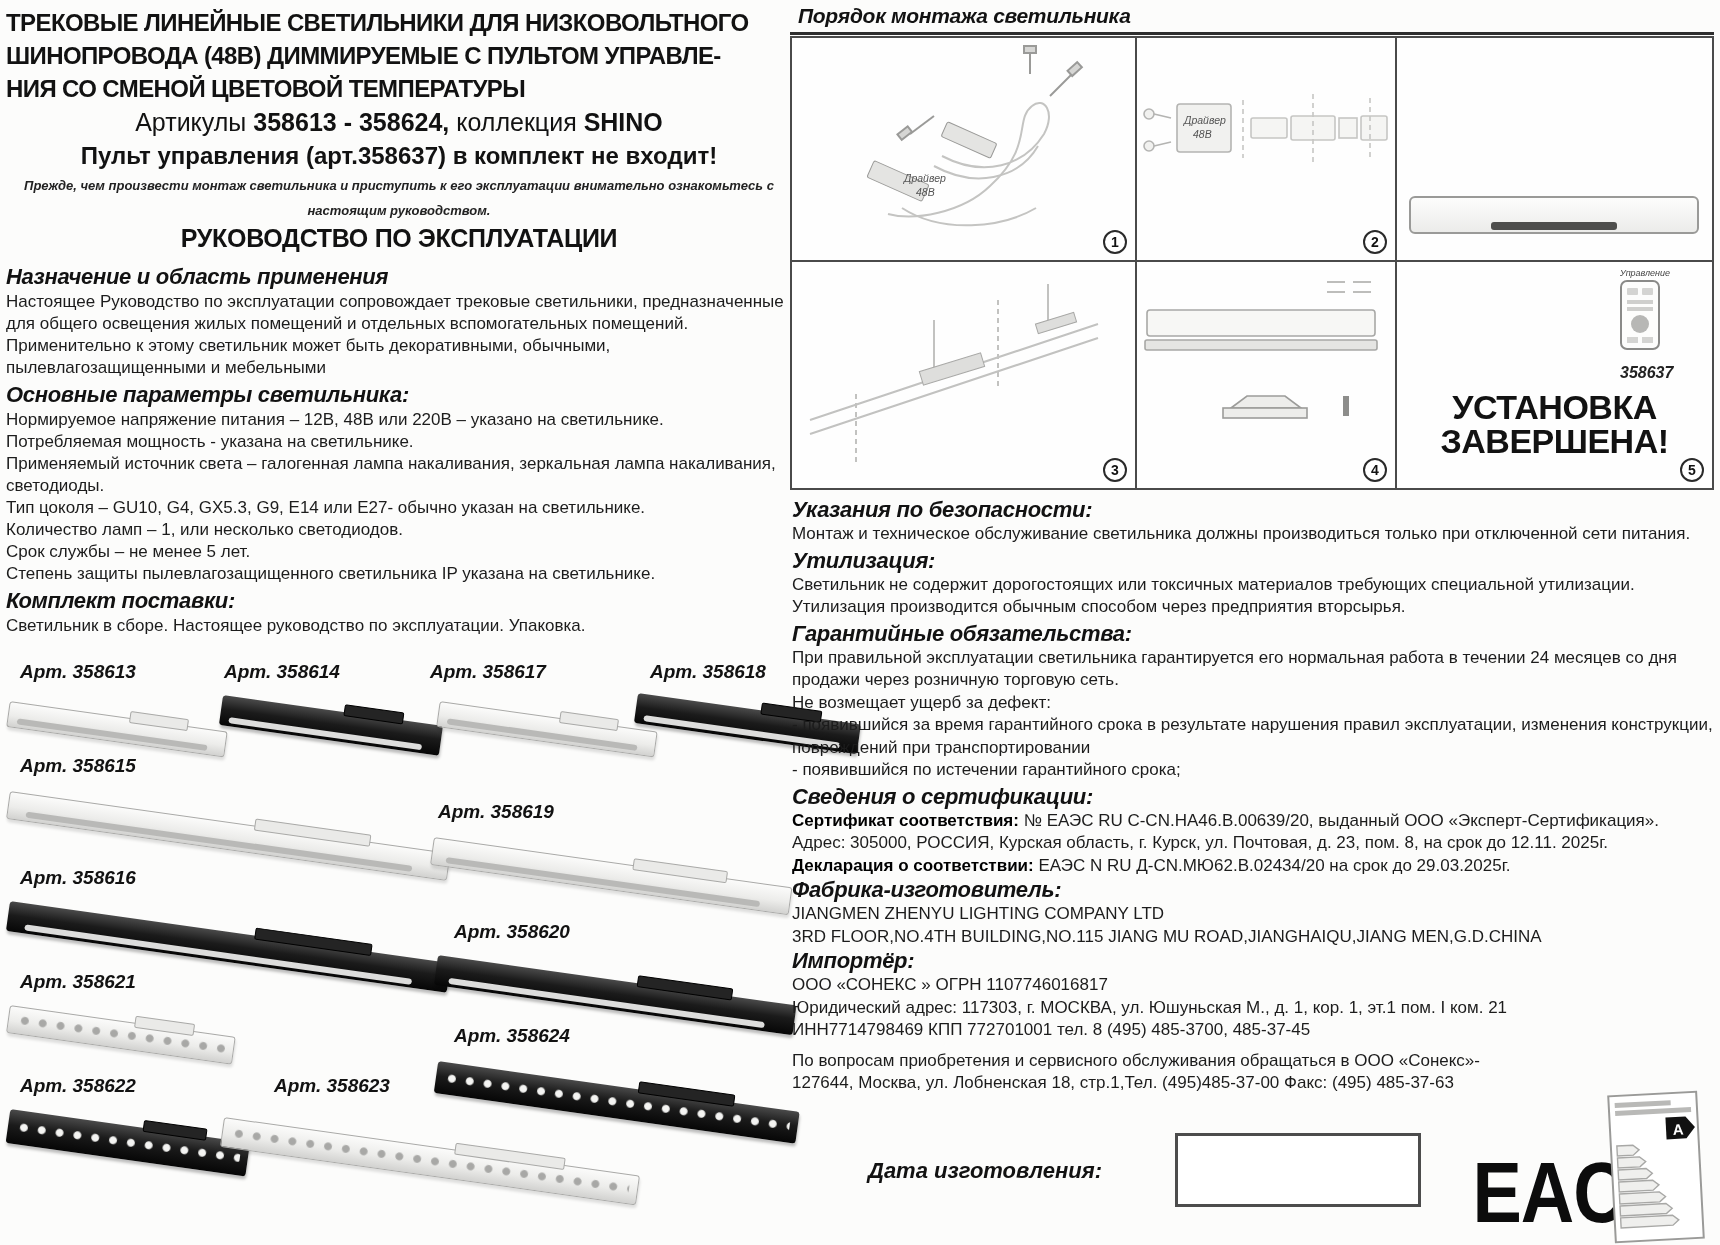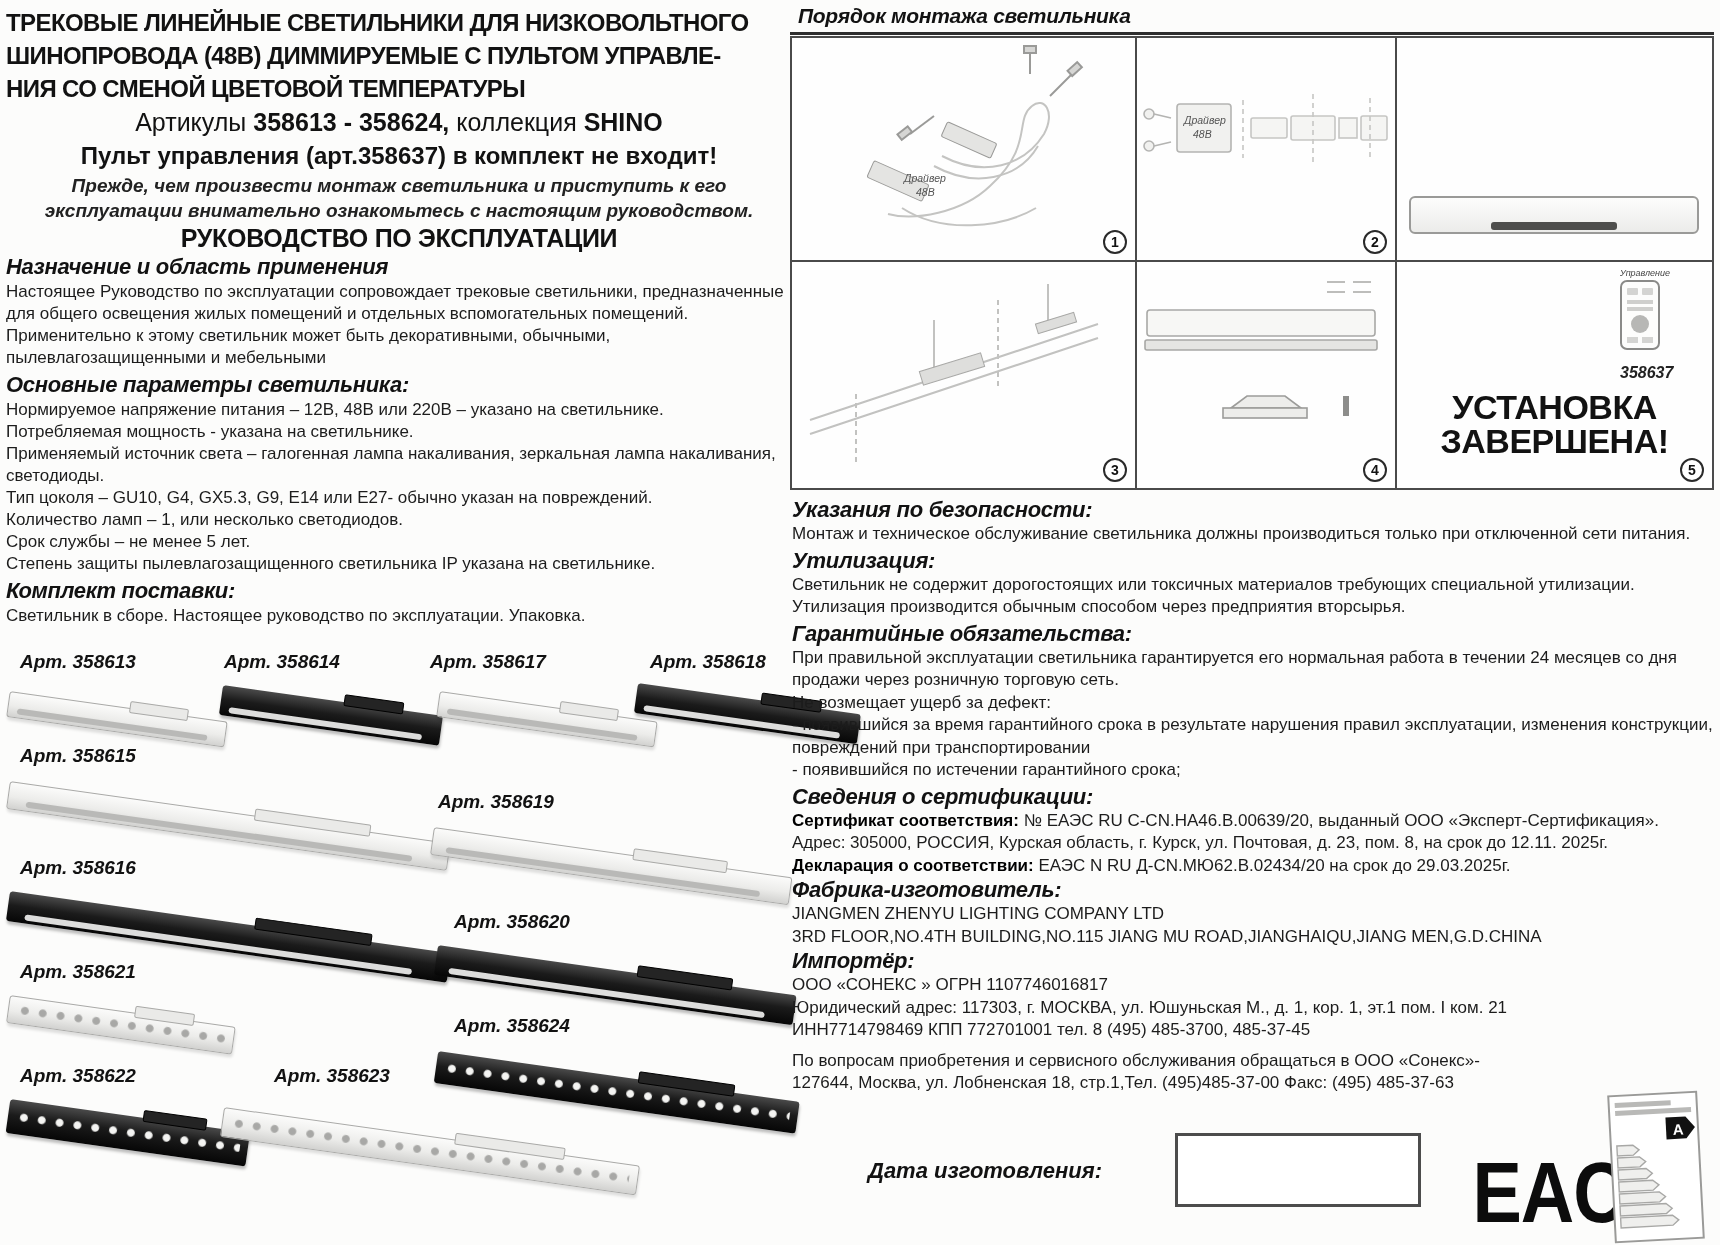--- a/index.html
+++ b/index.html
@@ -5,21 +5,21 @@
   *{margin:0;padding:0;box-sizing:border-box}
   html,body{width:1720px;height:1245px}
   body{background:#fcfcfb;font-family:"Liberation Sans",sans-serif;color:#121212;position:relative;overflow:hidden}
 
   
   .left-col{position:absolute;left:6px;top:6px;width:786px}
   .title-line{font-weight:bold;font-size:24px;line-height:33px;text-align:left;letter-spacing:-0.6px;white-space:nowrap}
   .subtitle{font-size:25px;line-height:34px;text-align:center;white-space:nowrap}
   .subtitle b{font-size:25px}
   .subtitle-bold{font-weight:bold;font-size:24px;line-height:34px;text-align:center;white-space:nowrap}
-  .notice{font-style:italic;font-weight:bold;font-size:19px;line-height:25px;text-align:center;color:#222}
+  .notice{font-style:italic;font-weight:bold;font-size:13px;line-height:25px;text-align:center;color:#222}
   .manual-title{font-weight:bold;font-size:25px;line-height:30px;text-align:center;letter-spacing:-0.3px}
   .sec-h{font-style:italic;font-weight:bold;font-size:22px;line-height:28px;letter-spacing:-0.3px}
   .body-t{font-size:17px;line-height:22px;color:#1c1c1c}
 
   
   .products{position:relative;height:612px;margin-top:2px}
   .p-label{position:absolute;font-style:italic;font-weight:bold;font-size:19px;white-space:nowrap}
   .bar{position:absolute;transform-origin:left center;border-radius:3px;transform:rotate(8deg)}
   .bar.white{background:linear-gradient(180deg,#fbfbfa 0%,#ececea 55%,#d2d2d0 100%);border:1px solid #a9a9a7;box-shadow:1px 3px 3px rgba(0,0,0,.12)}
   .bar.black{background:linear-gradient(180deg,#4a4a4a 0%,#1b1b1b 45%,#060606 100%);box-shadow:1px 3px 3px rgba(0,0,0,.25)}
@@ -70,28 +70,28 @@
 
 <div class="left-col">
   <div class="title-line">ТРЕКОВЫЕ ЛИНЕЙНЫЕ СВЕТИЛЬНИКИ ДЛЯ НИЗКОВОЛЬТНОГО</div>
   <div class="title-line">ШИНОПРОВОДА (48В) ДИММИРУЕМЫЕ С ПУЛЬТОМ УПРАВЛЕ-</div>
   <div class="title-line">НИЯ СО СМЕНОЙ ЦВЕТОВОЙ ТЕМПЕРАТУРЫ</div>
   <div class="subtitle"><span>Артикулы </span><b>358613 - 358624, </b><span>коллекция </span><b>SHINO</b></div>
   <div class="subtitle-bold">Пульт управления (арт.358637) в комплект не входит!</div>
   <div class="notice">Прежде, чем произвести монтаж светильника и приступить к его эксплуатации внимательно ознакомьтесь с настоящим руководством.</div>
   <div class="manual-title">РУКОВОДСТВО ПО ЭКСПЛУАТАЦИИ</div>
 
-  <div class="sec-h" style="margin-top:0">Назначение и область применения</div>
+  <div class="sec-h" style="margin-top:10px">Назначение и область применения</div>
   <div class="body-t">Настоящее Руководство по эксплуатации сопровождает трековые светильники, предназначенные для общего освещения жилых помещений и отдельных вспомогательных помещений. Применительно к этому светильник может быть декоративными, обычными, пылевлагозащищенными и мебельными</div>
 
   <div class="sec-h" style="margin-top:2px">Основные параметры светильника:</div>
   <div class="body-t">Нормируемое напряжение питания – 12В, 48В или 220В – указано на светильнике.</div>
   <div class="body-t">Потребляемая мощность - указана на светильнике.</div>
   <div class="body-t">Применяемый источник света – галогенная лампа накаливания, зеркальная лампа накаливания, светодиоды.</div>
-  <div class="body-t">Тип цоколя – GU10, G4, GX5.3, G9, E14 или E27- обычно указан на повреждений.</div>
+  <div class="body-t">Тип цоколя – GU10, G4, GX5.3, G9, E14 или E27- обычно указан на светильнике.</div>
   <div class="body-t">Количество ламп – 1, или несколько светодиодов.</div>
   <div class="body-t">Срок службы – не менее 5 лет.</div>
   <div class="body-t">Степень защиты пылевлагозащищенного светильника IP указана на светильнике.</div>
 
   <div class="sec-h" style="margin-top:2px">Комплект поставки:</div>
   <div class="body-t">Светильник в сборе. Настоящее руководство по эксплуатации. Упаковка.</div>
 
   <div class="products">
     <div class="p-label" style="left:14px;top:22px">Арт. 358613</div>
     <div class="bar white" style="left:2px;top:62px;width:220px;height:26px">

